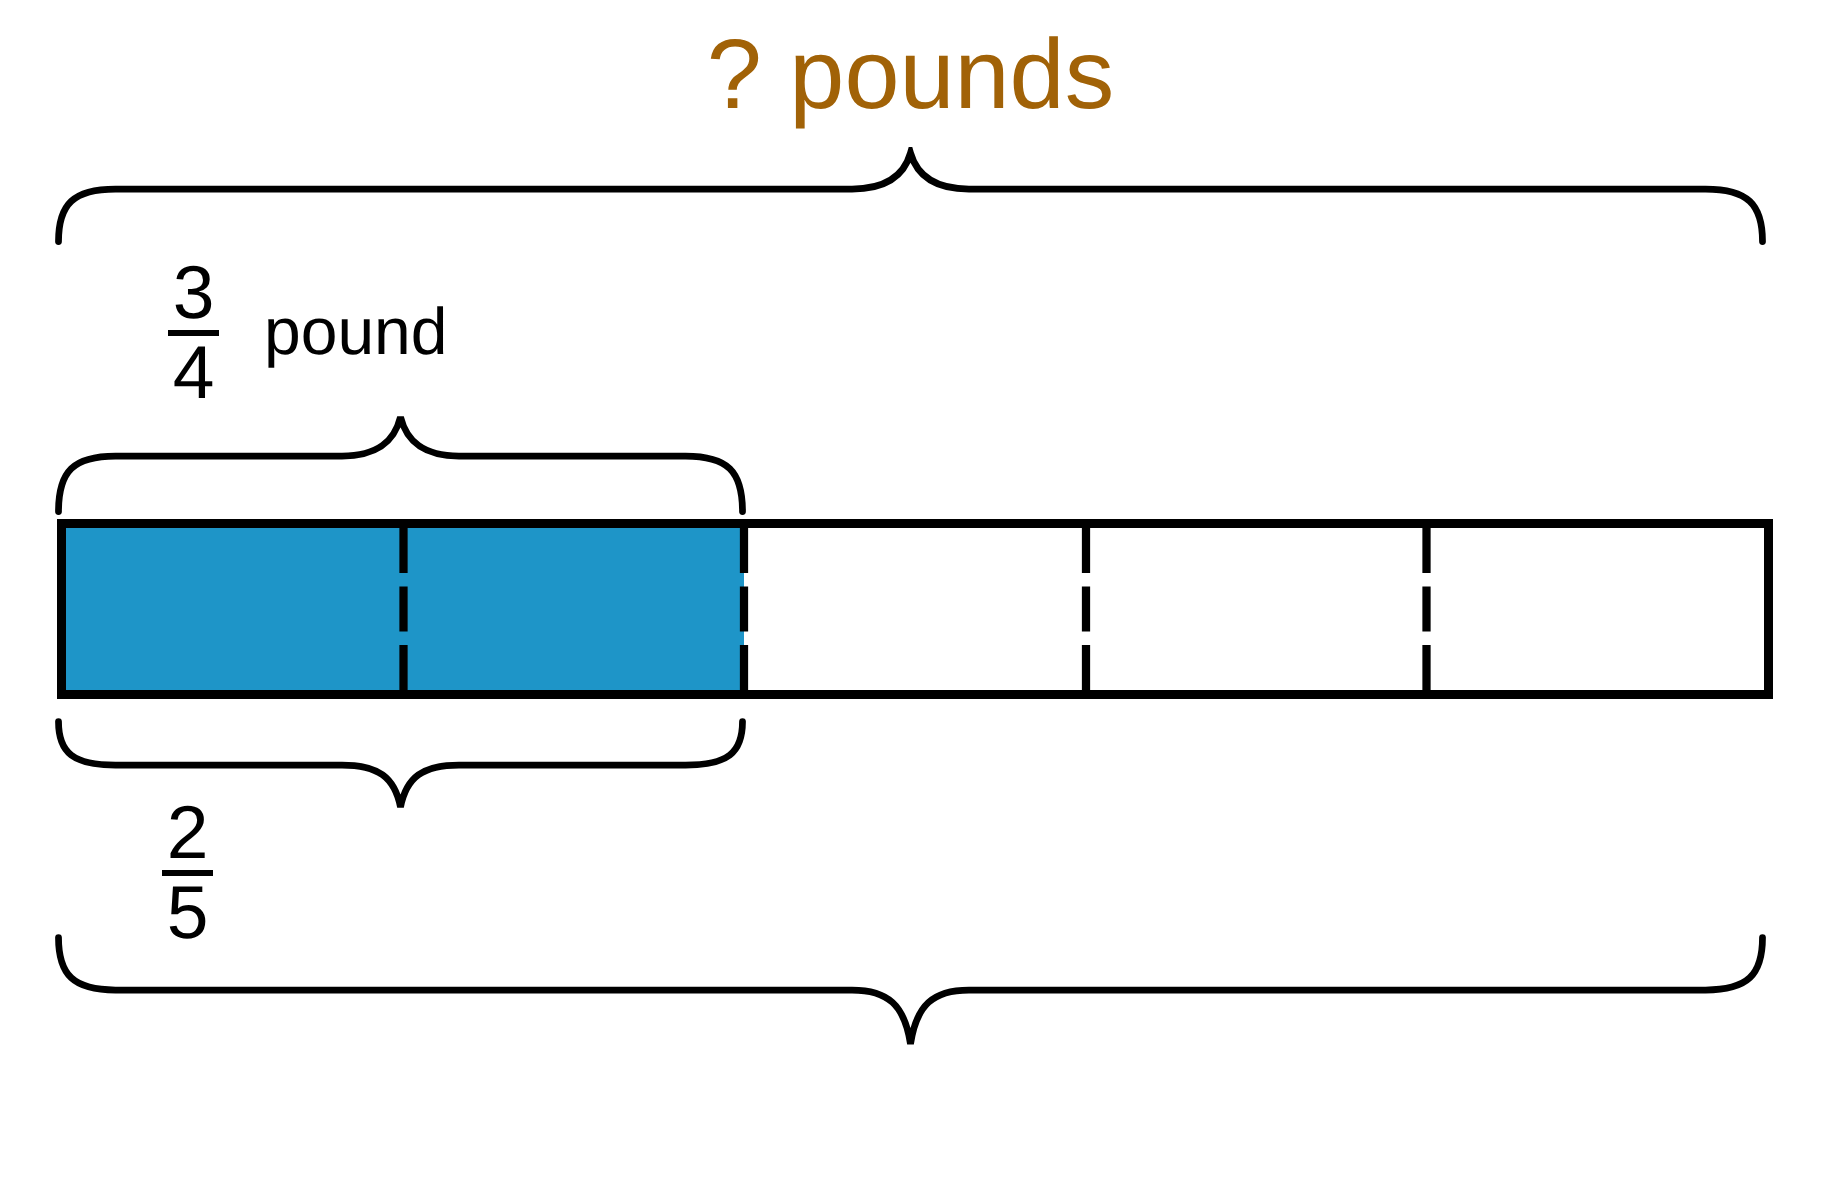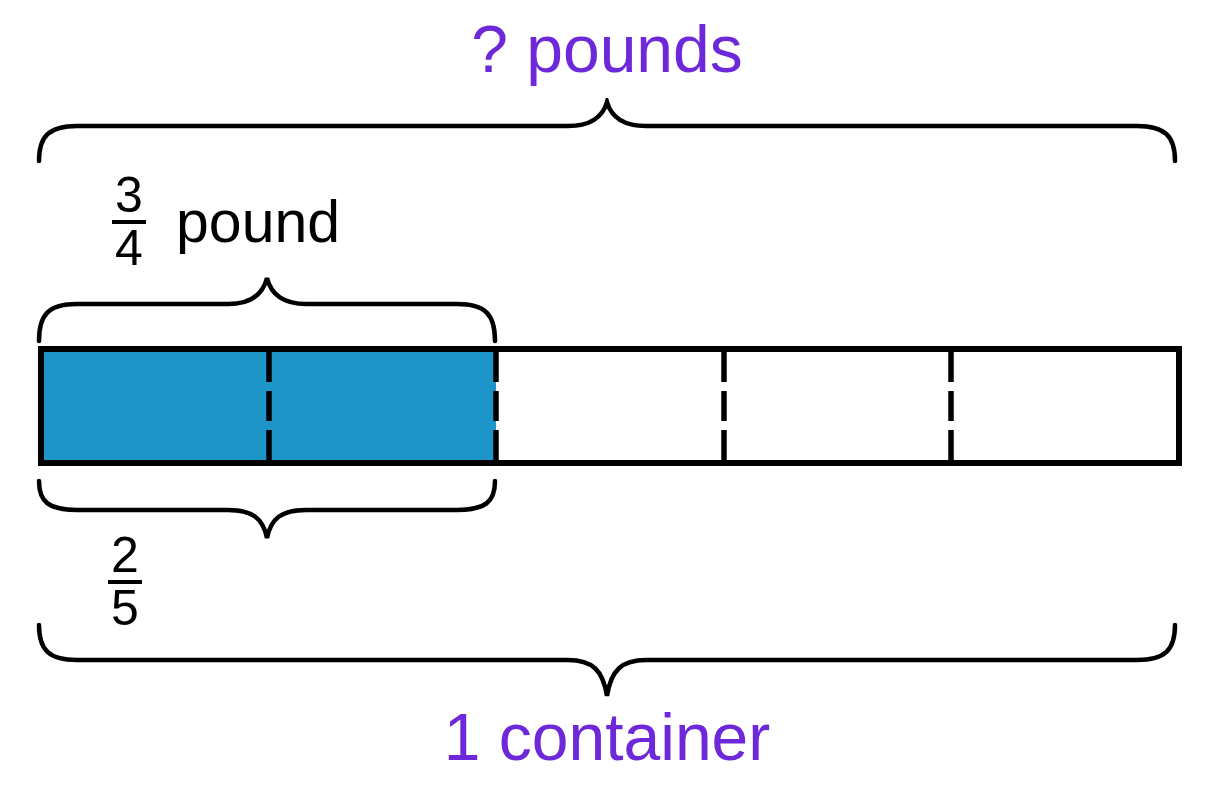--- a/index.html
+++ b/index.html
@@ -8,42 +8,42 @@
     width:1220px;height:790px;
     background:#ffffff;
     font-family:"Liberation Sans","DejaVu Sans",sans-serif;
     color:#000;
     overflow:hidden;
   }
   .abs{position:absolute;}
   .big-label{
     font-size:66px;
     line-height:1;
-    color:#6d28d9;
+    color:#a16207;
     white-space:nowrap;
   }
   .centered{
     left:38px;width:1138px;
     text-align:center;
   }
   .frac-label{
     display:flex;
     align-items:center;
     gap:30px;
   }
   .frac{
     display:inline-block;
     text-align:center;
     font-size:50px;
     line-height:0.78;
     min-width:34px;
   }
   .frac .num{display:block;padding:0 2px 5px 2px;}
   .frac .den{display:block;border-top:4px solid #000;padding:5px 2px 0 2px;}
-  .unit-word{font-size:59px;line-height:1;white-space:nowrap;}
+  .unit-word{font-size:44px;line-height:1;white-space:nowrap;}
   svg{display:block;}
   .brace-path{fill:none;stroke:#000;stroke-width:4.5;stroke-linecap:round;}
 </style>
 </head>
 <body>
 
 <div class="canvas">
 
   <div class="abs big-label centered" style="top:16px;">? pounds</div>
 
@@ -80,15 +80,14 @@
     <span class="frac">
       <span class="num">2</span>
       <span class="den">5</span>
     </span>
   </div>
 
   <svg class="abs" style="left:36px;top:622px;" width="1142" height="78" viewBox="0 0 1142 78">
     <path class="brace-path" d="M3,3 C3,28 13,38 41,38 L532,38 C556,38 567,48 571,74 C575,48 586,38 610,38 L1101,38 C1129,38 1139,28 1139,3"></path>
   </svg>
 
-  <div class="abs big-label centered" style="top:704px;">1 container</div>
 
 </div>
 
 </body></html>

